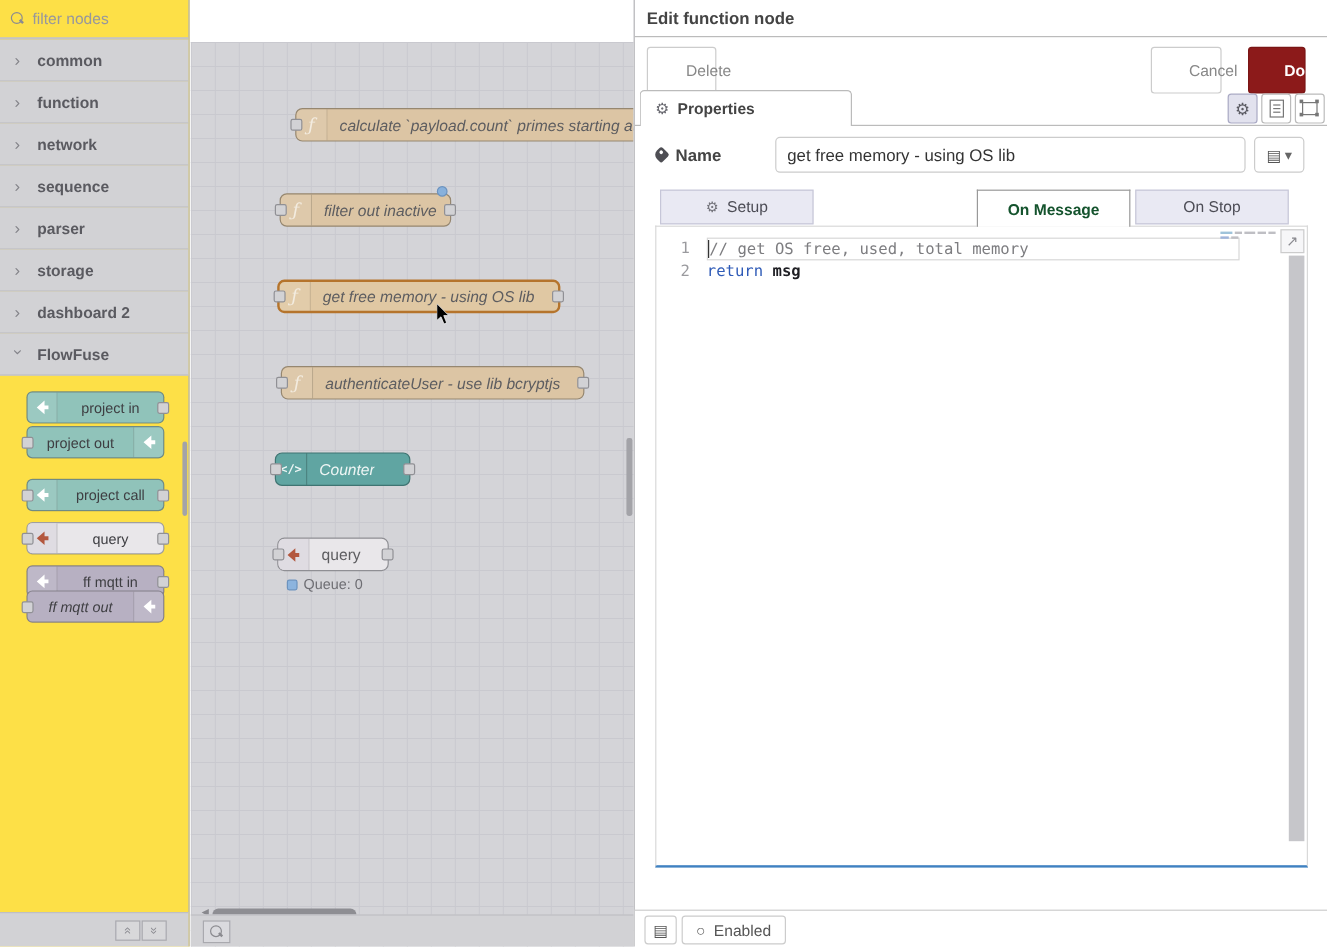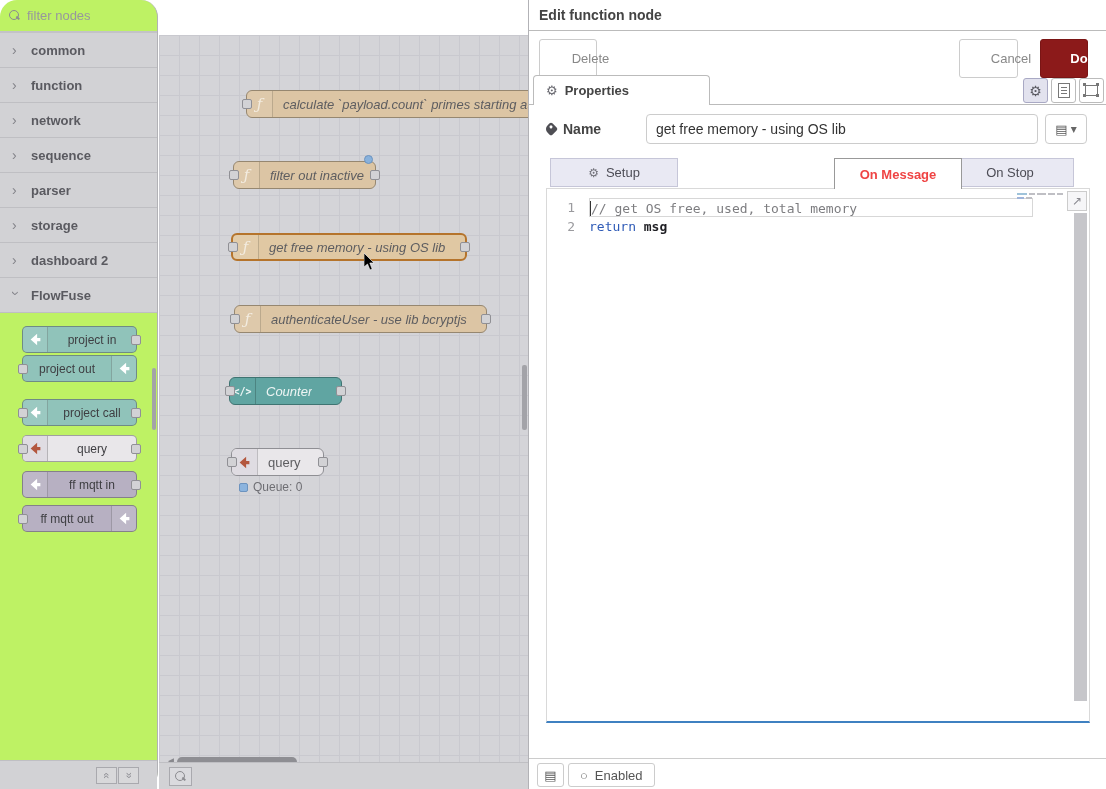--- a/index.html
+++ b/index.html
@@ -1,20 +1,20 @@
 <!DOCTYPE html>
 <html><head>
 <meta charset="utf-8">
 <style>
   * { margin:0; padding:0; box-sizing:border-box; }
   html,body { width:1106px; height:789px; background:#fff; font-family:"Liberation Sans",sans-serif; }
   #app { position:relative; width:1106px; height:789px; overflow:hidden; background:#fff; color:#444; }
 
   
-  #palette { position:absolute; left:0; top:0; width:158px; height:789px; background:#bef264; border-right:1px solid #b2b2b6;border-radius:17px; }
+  #palette { position:absolute; left:0; top:0; width:158px; height:789px; background:#fde047; border-right:1px solid #b2b2b6; }
   #palette-search { position:relative; height:33px; border-bottom:2px solid #c3c3c7; display:flex; align-items:center; padding-left:9px; gap:6px; }
   #palette-search input { border:none; background:transparent; outline:none; font-size:13px; color:#6f6f75; width:110px; font-family:"Liberation Sans",sans-serif; }
   #palette-search input::placeholder { color:#97979d; }
   .mag { position:relative; width:12px; height:12px; flex:0 0 auto; }
   .mag::before { content:""; position:absolute; left:0; top:0; width:8px; height:8px; border:1.5px solid #8b8b90; border-radius:50%; }
   .mag::after { content:""; position:absolute; left:7px; top:7px; width:4px; height:1.5px; background:#8b8b90; transform:rotate(45deg); }
   .pal-cat { height:35px; background:#d2d2d5; border-bottom:1px solid #bfbfc3; display:flex; align-items:center; padding-left:12px; gap:11px; cursor:pointer; }
   .pal-cat .chev { color:#84848a; font-size:14px; display:inline-block; width:8px; }
   .chev-down { transform:rotate(90deg); }
   .pal-cat .cat-label { font-size:13px; font-weight:bold; color:#5a5a60; }
@@ -88,21 +88,21 @@
   .icon-sel::before { content:""; position:absolute; left:-3px; top:-3px; width:3px; height:3px; background:#777; box-shadow:13px 0 0 #777,0 11px 0 #777,13px 11px 0 #777; }
   #name-row { position:absolute; left:0; top:114px; width:100%; height:30px; }
   #name-label { position:absolute; left:17px; top:7px; display:flex; gap:7px; align-items:center; font-size:14px; font-weight:bold; color:#444; }
   .icon-tag { position:relative; width:10px; height:10px; background:#4e4e54; border-radius:2px 2px 2px 5px; transform:rotate(45deg); }
   .icon-tag::after { content:""; position:absolute; left:2px; top:2px; width:3px; height:3px; background:#fff; border-radius:50%; }
   #name-input { position:absolute; left:117px; top:0; width:392px; height:30px; border:1px solid #ccc; border-radius:4px; padding:0 9px; font-size:14px; color:#333; font-family:"Liberation Sans",sans-serif; outline:none; }
   #name-lib-btn { position:absolute; left:516px; top:0; width:42px; height:30px; border:1px solid #ccc; border-radius:4px; background:#fff; display:flex; align-items:center; justify-content:center; gap:3px; color:#666; font-size:12px; cursor:pointer; }
   .icon-book { font-size:13px; color:#555; }
   #fn-tabs { position:absolute; left:0; top:158px; width:100%; height:30px; }
   .fn-tab { position:absolute; top:0; width:128px; height:29px; background:#e9e9f3; border:1px solid #c6c6d8; display:flex; align-items:center; justify-content:center; gap:7px; font-size:13px; color:#4c4c55; cursor:pointer; }
-  .fn-tab.active { height:31px; background:#fff; border-color:#999; border-bottom:none; font-weight:bold; color:#ef4444; z-index:3;margin-left:20px; }
+  .fn-tab.active { height:31px; background:#fff; border-color:#999; border-bottom:none; font-weight:bold; color:#14532d; z-index:3; }
   #tab-setup { left:21px; } #tab-onstart { left:153px; } #tab-onmessage { left:285px; } #tab-onstop { left:417px;text-align:center; }
   #code-editor { position:absolute; left:17px; top:188px; width:544px; height:535px; background:#fff; border:1px solid #d9d9d9; border-bottom:2px solid #3f81c1; z-index:2; }
   .code-line { position:relative; display:flex; height:19px; font-family:"DejaVu Sans Mono",monospace; font-size:13px; line-height:19px; white-space:pre; }
   .lnum { width:42px; text-align:right; padding-right:14px; color:#9a9a9e; flex:0 0 auto; }
   .cur-line { border:1px solid #d7d7d7; margin-right:56px; }
   .caret { display:inline-block; width:1px; height:15px; background:#333; vertical-align:-3px; }
   .tok-comment { color:#7d7d80; }
   .tok-keyword { color:#2f5bb7; }
   .tok-var { color:#1f1f24; font-weight:bold; }
   #minimap { position:absolute; right:26px; top:4px; width:46px; height:12px; }
@@ -198,21 +198,21 @@
       </div>
       <div class="pal-node purple" style="top:158px;">
         <span class="pal-icn icn-left">
           <svg width="13" height="13" viewBox="0 0 16 16">
               <polygon points="10,1 2,8 10,15 10,10 14,10 14,6 10,6" fill="#fff"></polygon>
             </svg>
         </span>
         <span class="nlabel">ff mqtt in</span>
         <span class="port port-r"></span>
       </div>
-      <div class="pal-node purple" style="top:192px;">
+      <div class="pal-node purple" style="top:179px;font-style:italic;">
         <span class="port port-l"></span>
         <span class="nlabel">ff mqtt out</span>
         <span class="pal-icn icn-right">
           <svg width="13" height="13" viewBox="0 0 16 16">
               <polygon points="10,1 2,8 10,15 10,10 14,10 14,6 10,6" fill="#fff"></polygon>
             </svg>
         </span>
       </div>
     </div>
 

